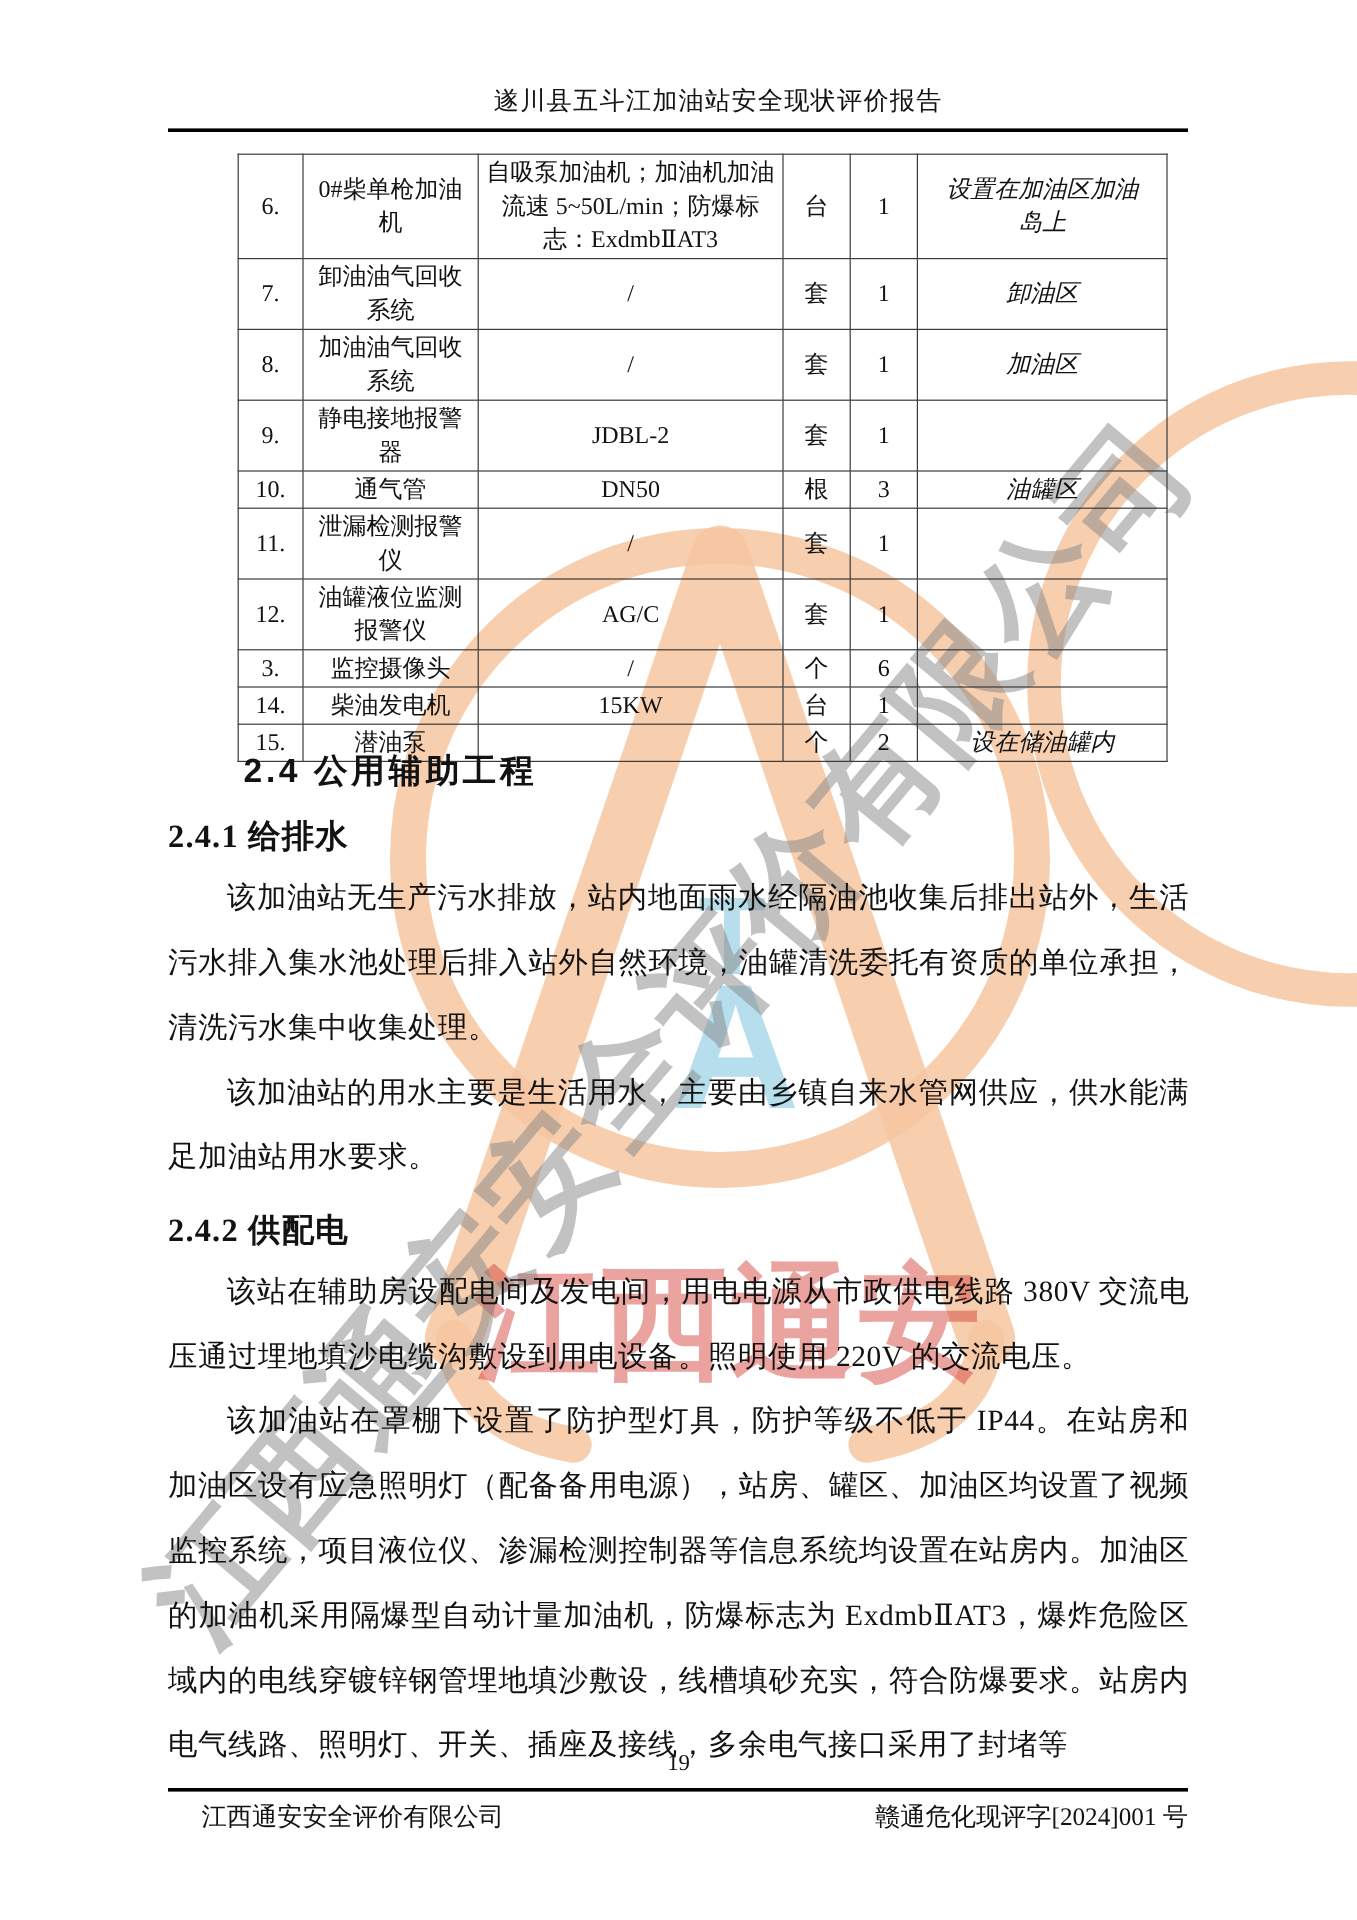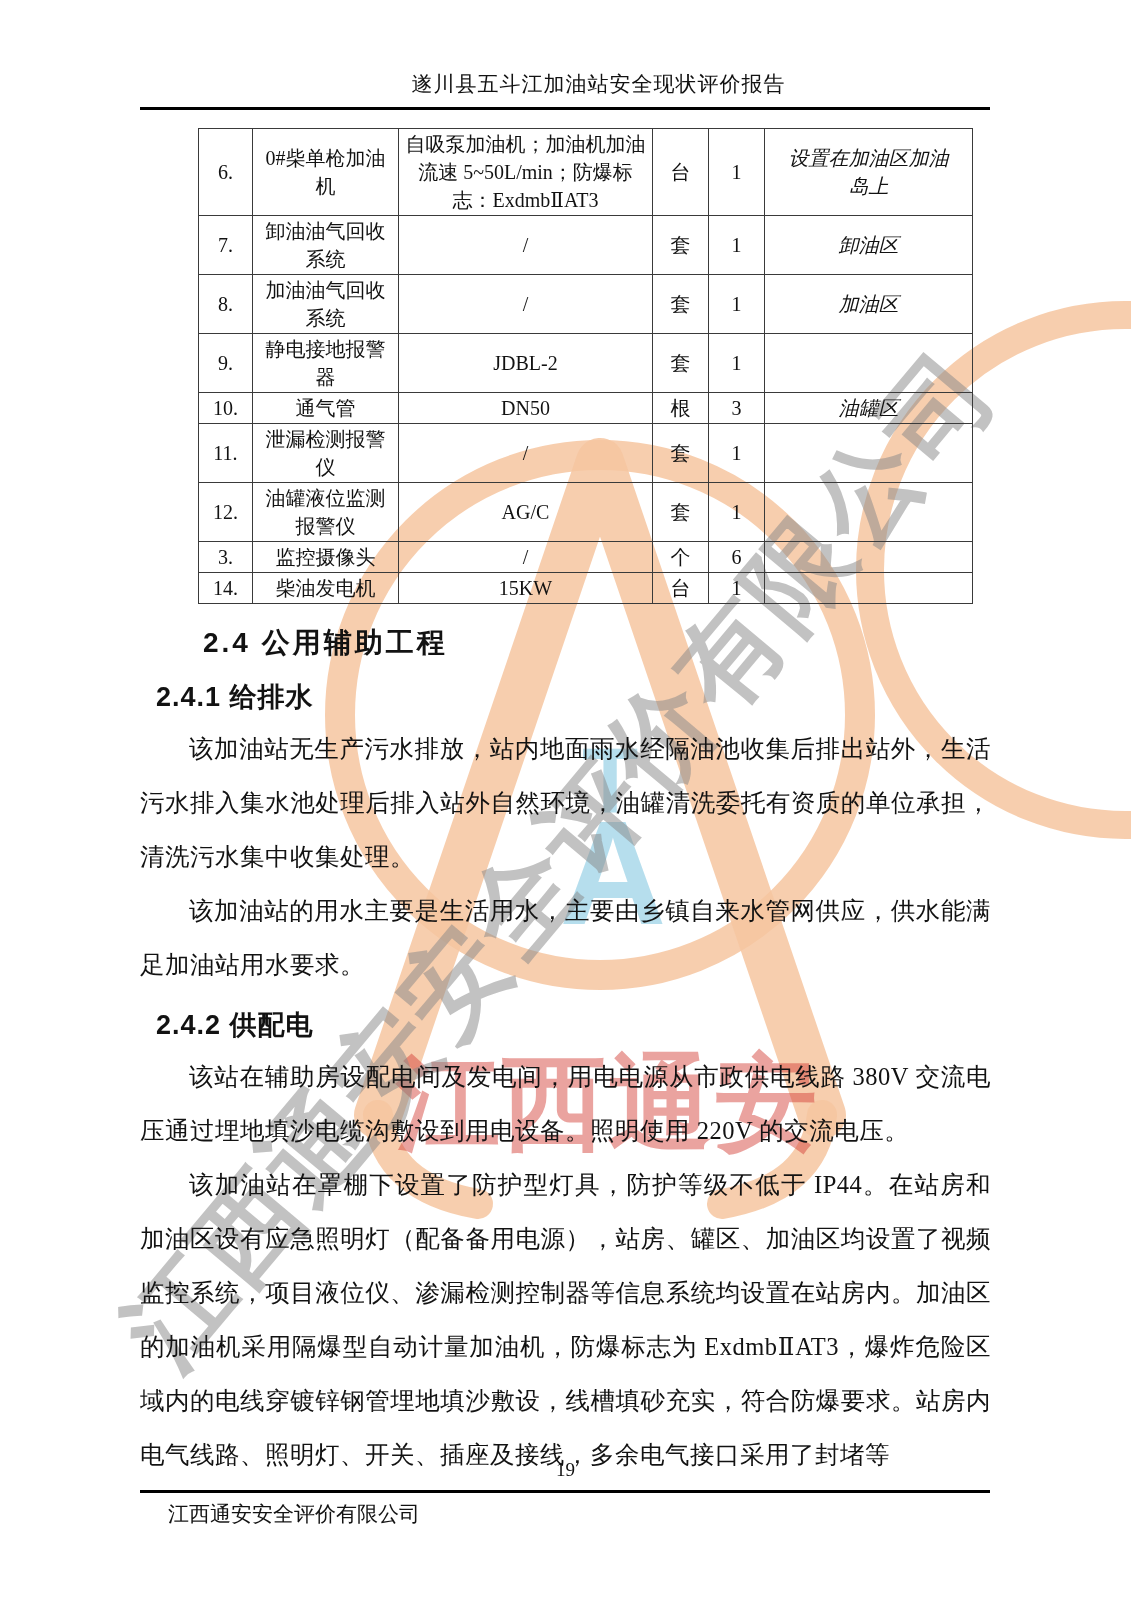--- a/index.html
+++ b/index.html
@@ -60,23 +60,23 @@
   }
   table.equip td.loc{padding:1px 20px;font-style:italic;}
   
   .flow{position:absolute;left:140px;top:614px;width:851px;}
   .h-major{
     font-family:Liberation Sans, sans-serif;
     font-weight:bold;font-size:28px;letter-spacing:3px;
     margin:8px 0 0 63px;line-height:42px;
   }
   .h-minor{
-    font-family:Liberation Sans, sans-serif;
+    font-family:Liberation Serif, serif;
     font-weight:bold;font-size:27px;letter-spacing:1px;
-    margin:12px 0 4px 16px;line-height:42px;
+    margin:12px 0 4px 0;line-height:42px;
   }
   .flow p{
     margin:0;font-size:24.5px;line-height:54px;
     text-indent:2em;text-align:justify;letter-spacing:0.5px;
   }
   
   .page-number{position:absolute;top:1459px;left:0;width:100%;text-align:center;font-size:19px;}
   .footer-rule{position:absolute;top:1490px;left:140px;width:850px;height:3px;background:#000;}
   .footer-row{
     position:absolute;top:1500px;left:140px;width:850px;
@@ -188,33 +188,42 @@
           <td class="loc"></td>
         </tr>
         <tr>
           <td>14.</td>
           <td>柴油发电机</td>
           <td>15KW</td>
           <td>台</td>
           <td>1</td>
           <td class="loc"></td>
         </tr>
+        <tr>
+          <td>15.</td>
+          <td>潜油泵</td>
+          <td></td>
+          <td>个</td>
+          <td>2</td>
+          <td class="loc">设在储油罐内</td>
+        </tr>
       </tbody>
     </table>
 
     <div class="flow">
       <div class="h-major">2.4 公用辅助工程</div>
       <div class="h-minor">2.4.1 给排水</div>
       <p>该加油站无生产污水排放，站内地面雨水经隔油池收集后排出站外，生活污水排入集水池处理后排入站外自然环境，油罐清洗委托有资质的单位承担，清洗污水集中收集处理。</p>
       <p>该加油站的用水主要是生活用水，主要由乡镇自来水管网供应，供水能满足加油站用水要求。</p>
       <div class="h-minor">2.4.2 供配电</div>
       <p>该站在辅助房设配电间及发电间，用电电源从市政供电线路 380V 交流电压通过埋地填沙电缆沟敷设到用电设备。照明使用 220V 的交流电压。</p>
       <p>该加油站在罩棚下设置了防护型灯具，防护等级不低于 IP44。在站房和加油区设有应急照明灯（配备备用电源），站房、罐区、加油区均设置了视频监控系统，项目液位仪、渗漏检测控制器等信息系统均设置在站房内。加油区的加油机采用隔爆型自动计量加油机，防爆标志为 ExdmbⅡAT3，爆炸危险区域内的电线穿镀锌钢管埋地填沙敷设，线槽填砂充实，符合防爆要求。站房内电气线路、照明灯、开关、插座及接线，多余电气接口采用了封堵等</p>
     </div>
 
     <div class="page-number">19</div>
     <div class="footer-rule"></div>
     <div class="footer-row">
       <span class="left">江西通安安全评价有限公司</span>
+      <span class="right">赣通危化现评字[2024]001 号</span>
     </div>
 
   </div>
 </div>
 
 </body></html>

